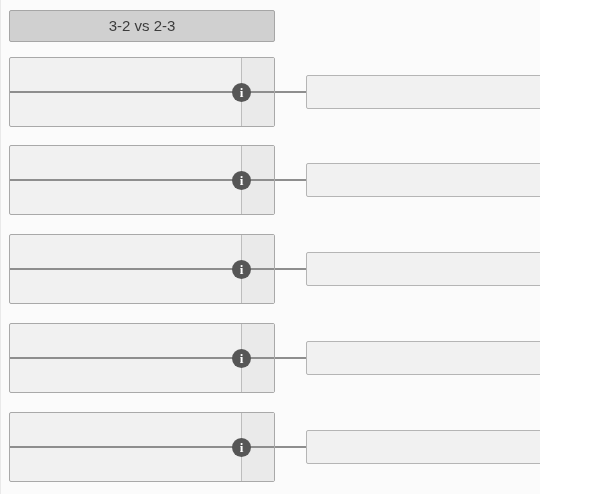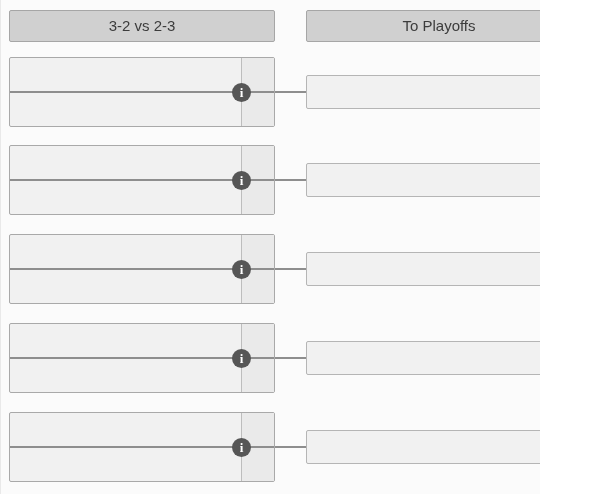--- a/index.html
+++ b/index.html
@@ -126,21 +126,20 @@
     font-size: 13px;
     color: #333333;
   }
 </style>
 </head>
 <body>
 
 <div class="stage">
 
   <div class="col-header left">3-2 vs 2-3</div>
-  <div class="col-header right">To Playoffs</div>
 
   <div class="match-row" style="top:57px">
     <div class="match-box">
       <div class="score-col"></div>
       <div class="team top">
         <span class="name"></span>
         <span class="score"></span>
       </div>
       <div class="mid-line"></div>
       <div class="team bottom">

